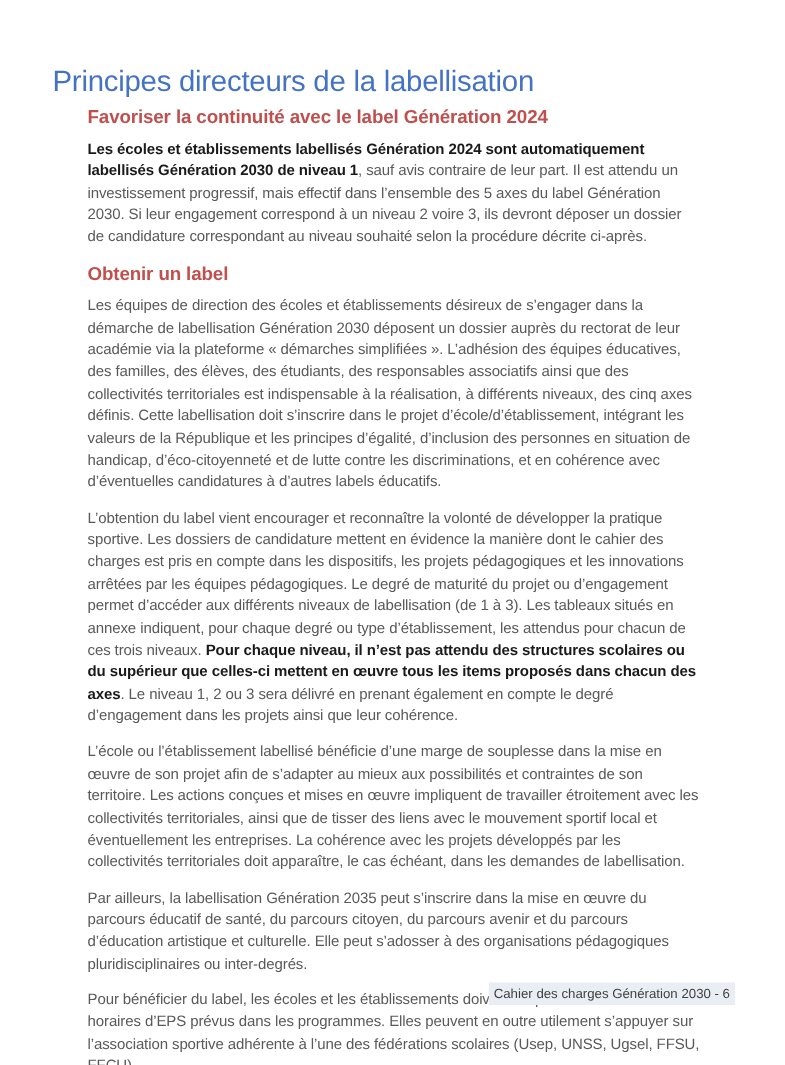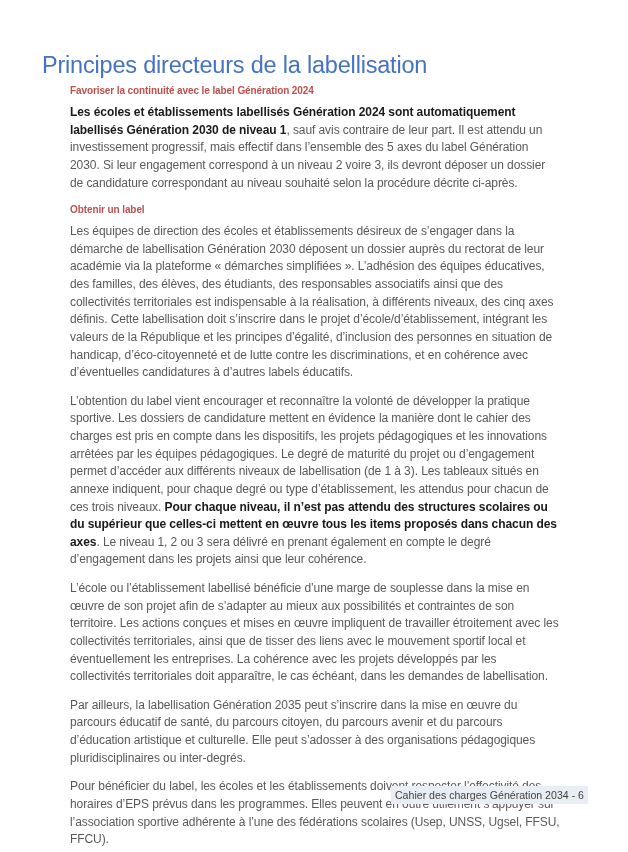--- a/index.html
+++ b/index.html
@@ -32,21 +32,21 @@
     white-space: nowrap;
   }
   .content {
     position: absolute;
     left: 70px;
     top: 84px;
     width: 490px;
   }
   .section-heading {
     color: #C0504D;
-    font-size: 10px;
+    font-size: 15px;
     font-weight: 700;
     line-height: 1.3;
     margin: 0 0 7px 0;
     letter-spacing: -0.1px;
   }
   .section-heading.spaced {
   }
   p.body {
     margin: 0 0 11px 0;
     font-size: 12px;
@@ -100,16 +100,16 @@
 
     <p class="body">L’école ou l’établissement labellisé bénéficie d’une marge de souplesse dans la  mise  en œuvre de  son  projet afin de s’adapter au mieux aux possibilités et contraintes de son territoire. Les actions conçues et mises en œuvre impliquent de travailler étroitement avec les collectivités territoriales, ainsi que de tisser des liens avec le mouvement sportif local et éventuellement les entreprises. La cohérence avec les projets développés par les collectivités territoriales doit apparaître, le cas échéant, dans les demandes de labellisation.</p>
 
     <p class="body">Par ailleurs, la labellisation Génération 2035 peut s’inscrire dans la mise en œuvre du parcours éducatif de santé, du parcours citoyen, du parcours avenir et du parcours d’éducation artistique et culturelle. Elle peut s’adosser à des organisations pédagogiques pluridisciplinaires ou inter-degrés.</p>
 
     <p class="body">Pour bénéficier du label, les écoles et les établissements doivent respecter l’effectivité des horaires d’EPS prévus dans les programmes. Elles peuvent en outre utilement s’appuyer sur l’association sportive adhérente à l’une des fédérations scolaires (Usep, UNSS, Ugsel, FFSU, FFCU).</p>
 
   </div>
 
   <div class="footer-wrap">
-    <span class="footer-text">Cahier des charges Génération 2034 - 6</span>
+    <span class="footer-text">Cahier des charges Génération 2030 - 6</span>
   </div>
 
 </div>
 
 </body></html>

